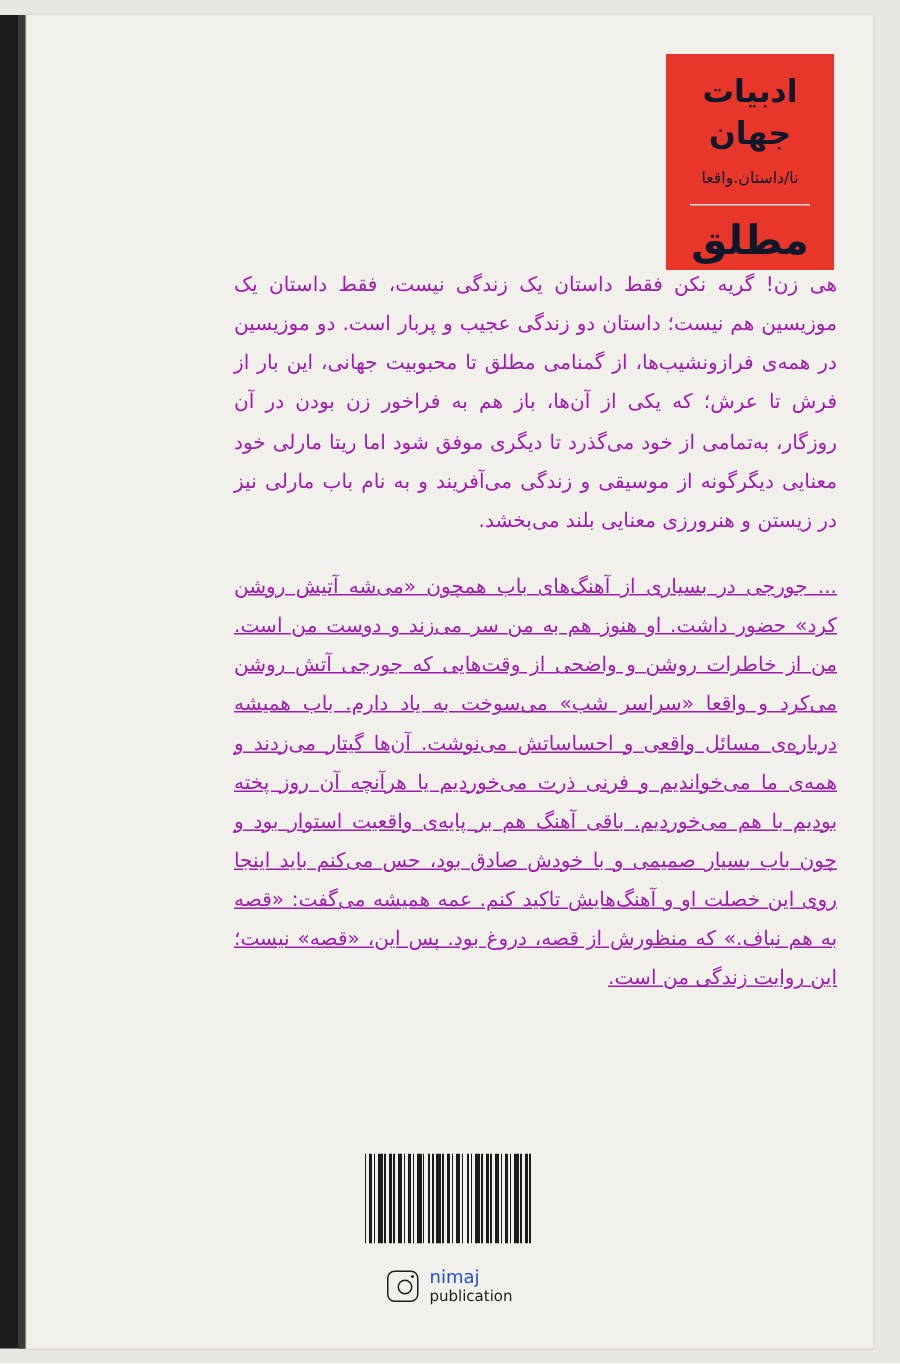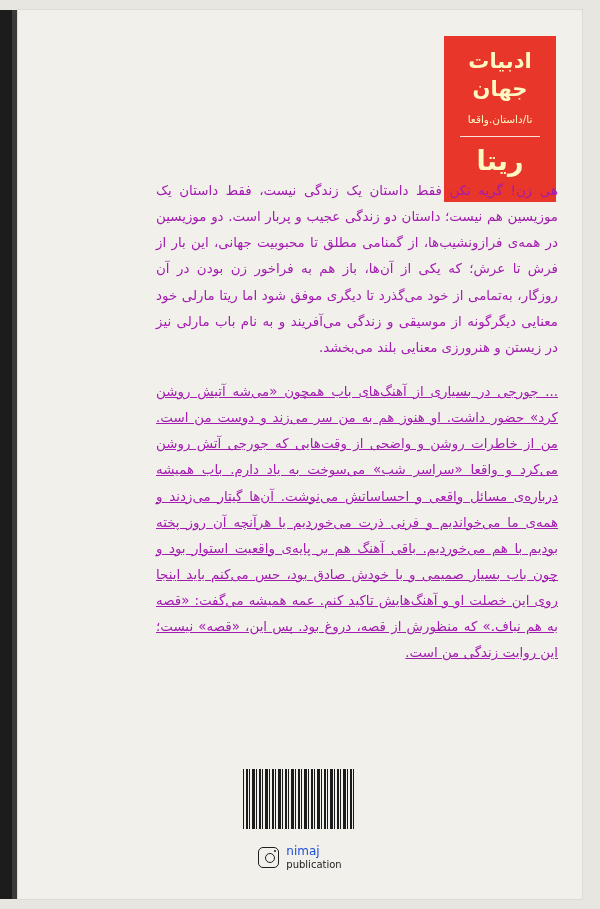--- a/index.html
+++ b/index.html
@@ -44,23 +44,23 @@
     height: 889px;
     background: #3a3a3a;
   }
   
   .brandbox {
     position: absolute;
     right: 26px;
     top: 26px;
     width: 112px;
     background: #e8372a;
-    color: #fef9c3;
+    color: #0f172a;
     text-align: center;
-    padding: 12px 6px 22px 6px;
+    padding: 12px 6px 0 6px;
     box-sizing: border-box;
   }
   .brand-series {
     font-size: 21px;
     font-weight: bold;
     line-height: 1.32;
     letter-spacing: 0px;
     direction: rtl;
   }
   .brand-cat {
@@ -180,21 +180,21 @@
 
   <div class="cover">
 
     <div class="brandbox">
       <div class="brand-series">
         <div>ادبیات</div>
         <div>جهان</div>
       </div>
       <div class="brand-cat">نا/داستان.واقعا</div>
       <div class="brand-rule"></div>
-      <div class="brand-logo">ریتا</div>
+      <div class="brand-logo">مطلق</div>
     </div>
 
     <div class="textcol">
       <p class="para">هی زن! گریه نکن فقط داستان یک زندگی نیست، فقط داستان یک موزیسین هم نیست؛ داستان دو زندگی عجیب و پربار است. دو موزیسین در همه‌ی فرازونشیب‌ها، از گمنامی مطلق تا محبوبیت جهانی، این بار از فرش تا عرش؛ که یکی از آن‌ها، باز هم به فراخور زن بودن در آن روزگار، به‌تمامی از خود می‌گذرد تا دیگری موفق شود اما ریتا مارلی خود معنایی دیگرگونه از موسیقی و زندگی می‌آفریند و به نام باب مارلی نیز در زیستن و هنرورزی معنایی بلند می‌بخشد.</p>
       <p class="para second">... جورجی در بسیاری از آهنگ‌های باب همچون «می‌شه آتیش روشن کرد» حضور داشت. او هنوز هم به من سر می‌زند و دوست من است. من از خاطرات روشن و واضحی از وقت‌هایی که جورجی آتش روشن می‌کرد و واقعا «سراسر شب» می‌سوخت به یاد دارم. باب همیشه درباره‌ی مسائل واقعی و احساساتش می‌نوشت. آن‌ها گیتار می‌زدند و همه‌ی ما می‌خواندیم و فرنی ذرت می‌خوردیم یا هرآنچه آن روز پخته بودیم با هم می‌خوردیم. باقی آهنگ هم بر پایه‌ی واقعیت استوار بود و چون باب بسیار صمیمی و با خودش صادق بود، حس می‌کنم باید اینجا روی این خصلت او و آهنگ‌هایش تاکید کنم. عمه همیشه می‌گفت: «قصه به هم نباف.» که منظورش از قصه، دروغ بود. پس این، «قصه» نیست؛ این روایت زندگی من است.</p>
     </div>
 
     <div class="barcode-wrap">
       <div class="barcode"></div>
       <div class="pub-row">

